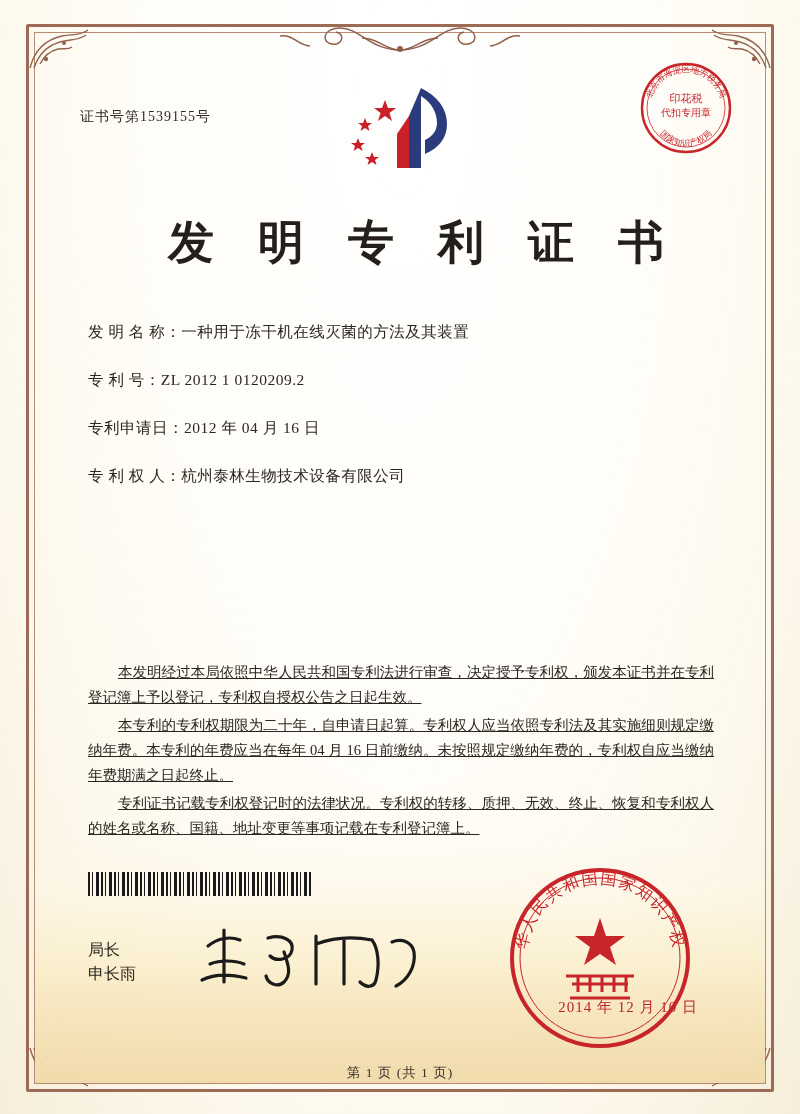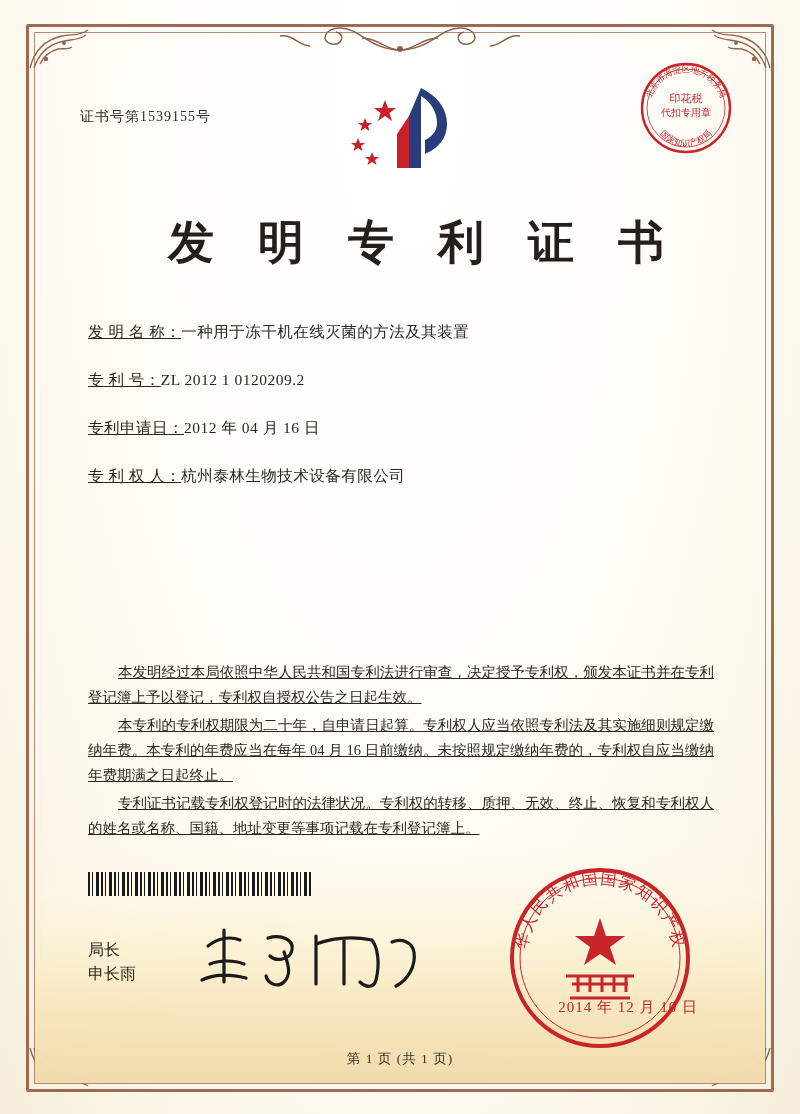--- a/index.html
+++ b/index.html
@@ -139,21 +139,21 @@
     top: 322px;
     right: 80px;
   }
   .field {
     font-size: 15.5px;
     color: #2b2620;
     margin-bottom: 27px;
     white-space: nowrap;
     letter-spacing: .5px;
   }
-  .field .lbl { display: inline; text-decoration: underline; }
+  .field .lbl { display: inline; }
   .field .val { display: inline; }
 
   .body-text {
     position: absolute;
     left: 88px;
     right: 86px;
     top: 660px;
     font-size: 14.5px;
     line-height: 25px;
     color: #2b2620;
@@ -216,21 +216,21 @@
     top: 998px;
     font-size: 15px;
     color: #b9272c;
     letter-spacing: 1px;
     white-space: nowrap;
   }
 
   .page-footer {
     position: absolute;
     left: 0; right: 0;
-    bottom: 46px;
+    bottom: 32px;
     text-align: center;
     font-size: 13.5px;
     color: #3a332b;
     letter-spacing: 1px;
   }
 </style>
 </head>
 <body>
 
 <div class="page">

